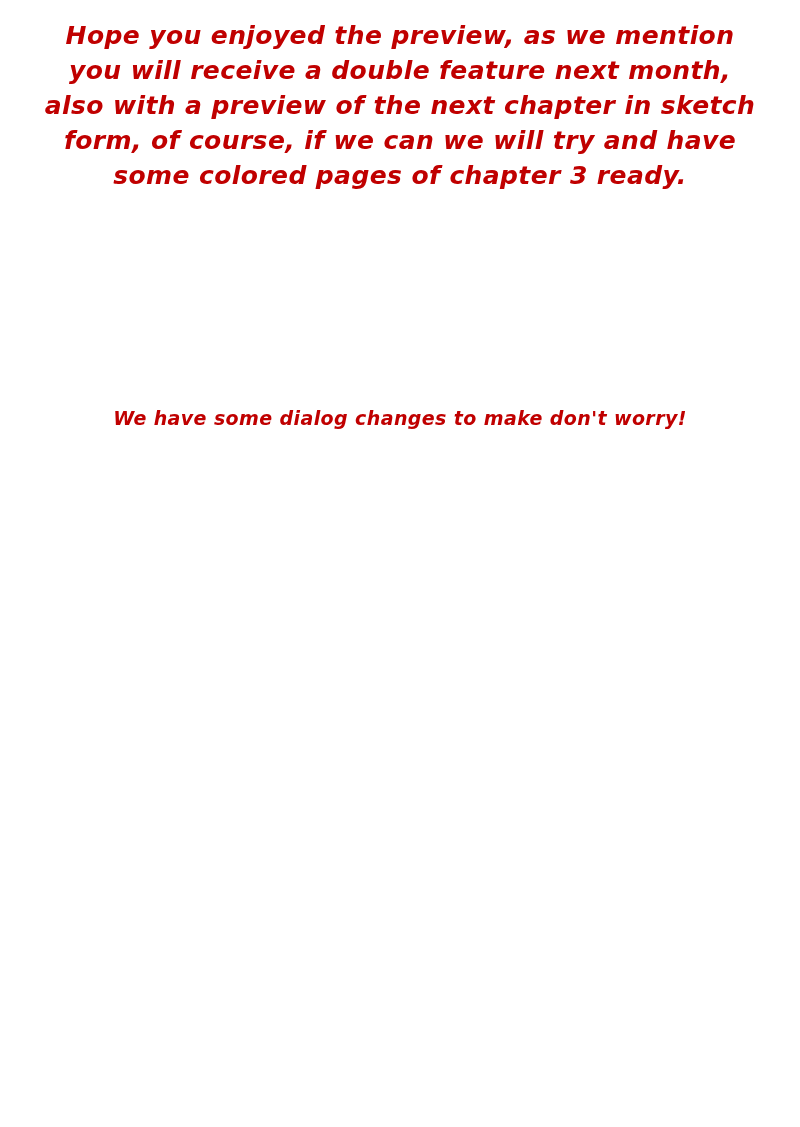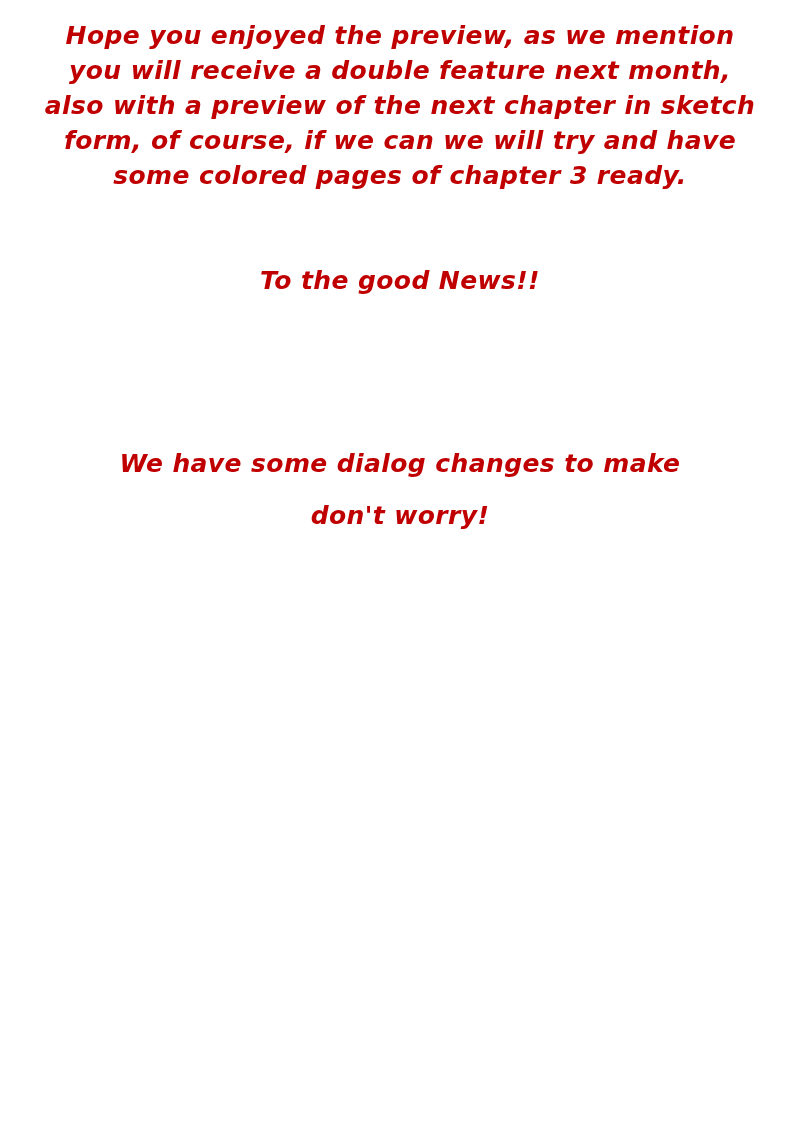--- a/index.html
+++ b/index.html
@@ -34,40 +34,39 @@
     margin: 0;
     padding: 0;
   }
   .gap-small {
     height: 35px;
   }
   .gap-large {
     height: 140px;
   }
   .para-closing {
-    font-size: 25px;
-    line-height: 52px;
+    font-size: 19px;
+    line-height: 31px;
     padding: 0 60px;
   }
 </style>
 </head>
 <body>
 
 <div class="page">
 
   <div class="message-block">
 
     <p class="para">Hope you enjoyed the preview, as we mention you will receive a double feature next month, also with a preview of the next chapter in sketch form, of course, if we can we will try and have some colored pages of chapter 3 ready.</p>
 
     <div class="gap-small"></div>
 
 
     <div class="gap-small"></div>
 
-    <p class="para">To the good News!!</p>
 
     <div class="gap-large"></div>
 
     <p class="para para-closing">We have some dialog changes to make don't worry!</p>
 
   </div>
 
 </div>
 
 </body></html>

